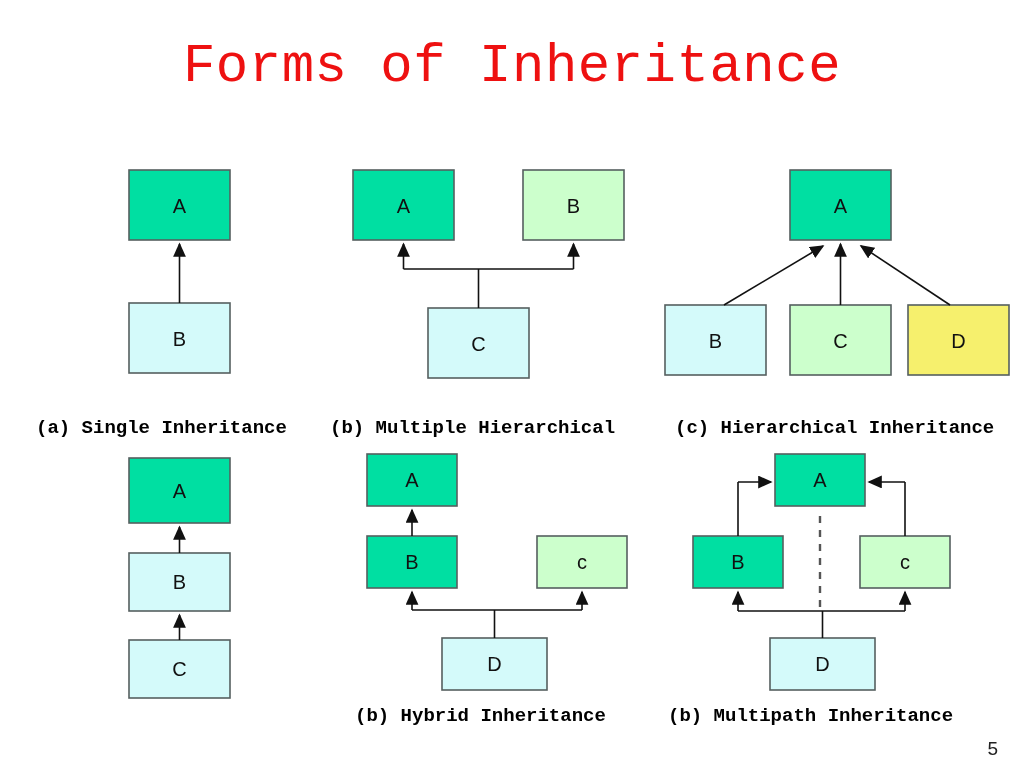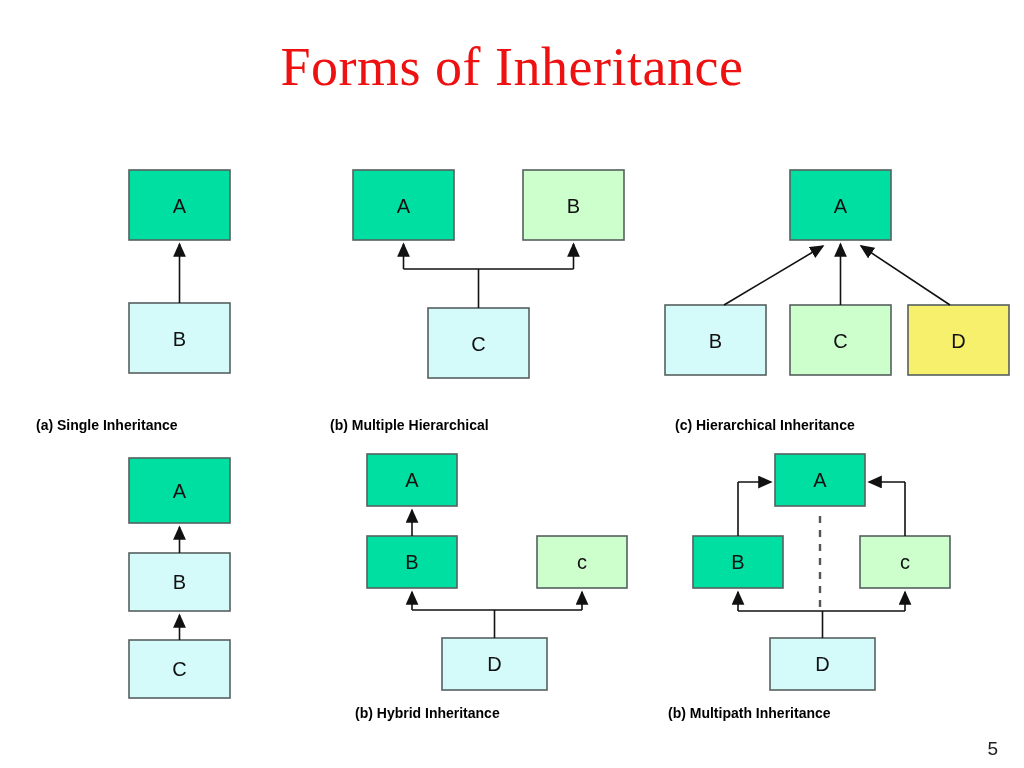--- a/index.html
+++ b/index.html
@@ -18,37 +18,37 @@
   #slide-title {
     position: absolute;
     left: 0;
     top: 36px;
     width: 1024px;
     text-align: center;
     color: #ee1111;
     font-size: 54px;
     font-weight: 400;
     letter-spacing: 0.5px;
-    font-family: Liberation Serif, serif;
+    font-family: Liberation Mono, monospace;
   }
   .diagram-svg {
     position: absolute;
     overflow: visible;
   }
   .node-label {
     font-family: "Liberation Sans", sans-serif;
     font-size: 20px;
     fill: #111111;
     text-anchor: middle;
     dominant-baseline: central;
   }
   .caption {
     position: absolute;
-    font-family: Liberation Sans, sans-serif;
-    font-size: 14px;
+    font-family: Liberation Mono, monospace;
+    font-size: 19px;
     font-weight: bold;
     color: #000000;
     white-space: nowrap;
   }
   #page-number {
     position: absolute;
     right: 26px;
     bottom: 8px;
     font-family: "Liberation Sans", sans-serif;
     font-size: 19px;

